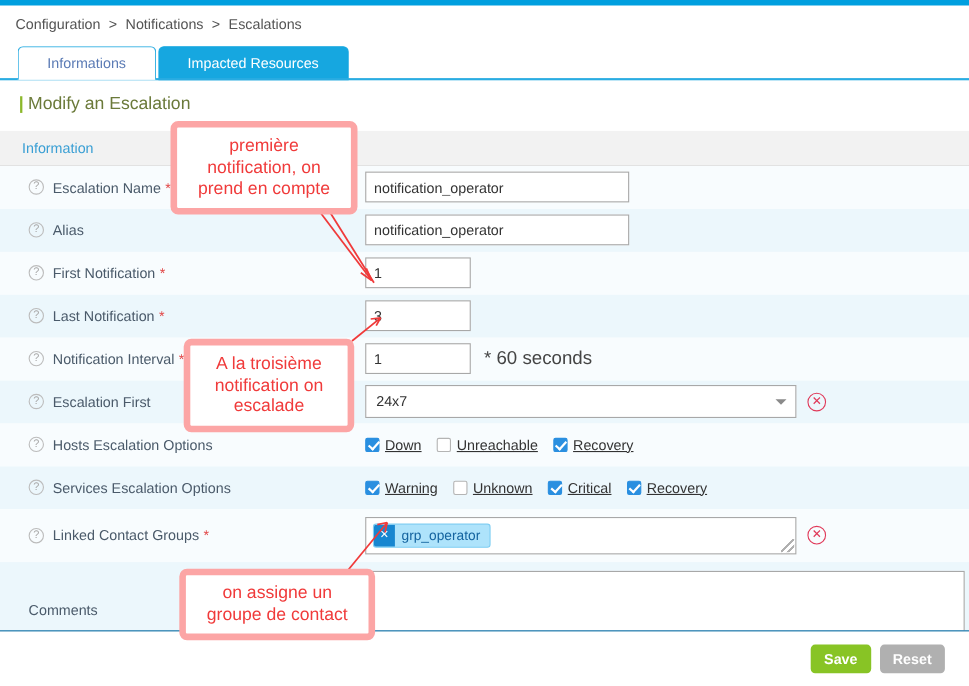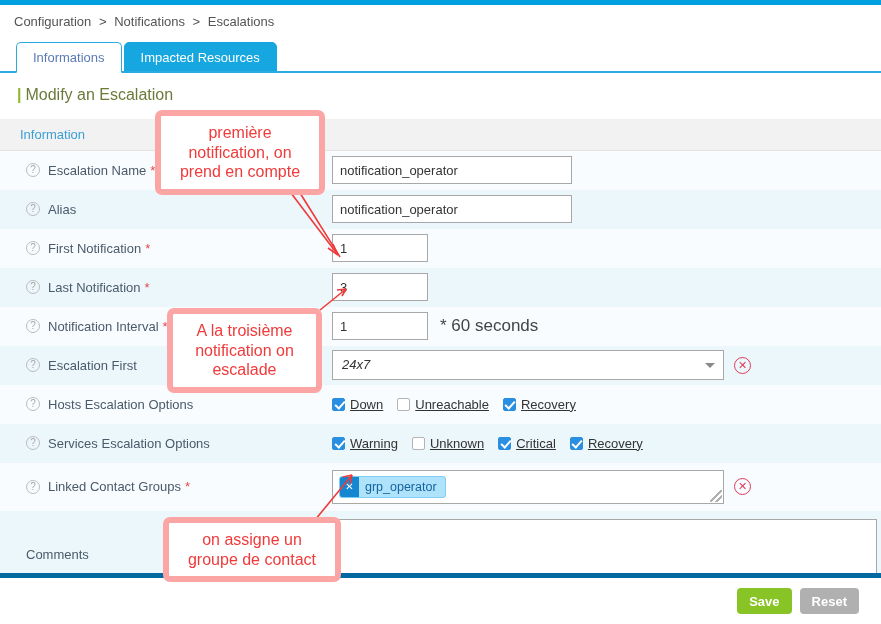--- a/index.html
+++ b/index.html
@@ -41,21 +41,21 @@
     top: 40px;
     left: 16px;
     right: 0;
     height: 33px;
     display: flex;
     align-items: flex-end;
   }
   .tab {
     height: 31px;
     line-height: 29px;
-    padding: 0 16px;
+    padding: 0 26px;
     font-size: 13px;
     border-radius: 5px 5px 0 0;
     cursor: pointer;
     white-space: nowrap;
   }
   .tab.active {
     background: #ffffff;
     color: #5b7bb5;
     border: 1px solid #2aace2;
     border-bottom: 1px solid #ffffff;
@@ -163,21 +163,20 @@
   }
   .w-wide  { width: 240px; }
   .w-small { width: 96px; }
   .suffix { margin-left: 12px; font-size: 17px; color: #444; white-space: nowrap; }
 
   
   .select-wrap {
     position: relative;
     width: 392px;
     height: 30px;
-    font-style: italic;
   }
   .select-box {
     width: 100%;
     height: 30px;
     border: 1px solid #a8a8a8;
     background: #ffffff;
     font-size: 13px;
     color: #333333;
     line-height: 28px;
     padding: 0 26px 0 9px;
@@ -314,21 +313,21 @@
   }
 
   
   .footer {
     position: absolute;
     left: 0;
     top: 573px;
     width: 881px;
     height: 51px;
     background: #ffffff;
-    border-top: 5px solid #0369a1;
+    border-top: 1px solid #0369a1;
     display: flex;
     align-items: center;
     justify-content: flex-end;
     padding-right: 22px;
   }
   .btn {
     height: 26px;
     min-width: 52px;
     border: none;
     border-radius: 4px;

